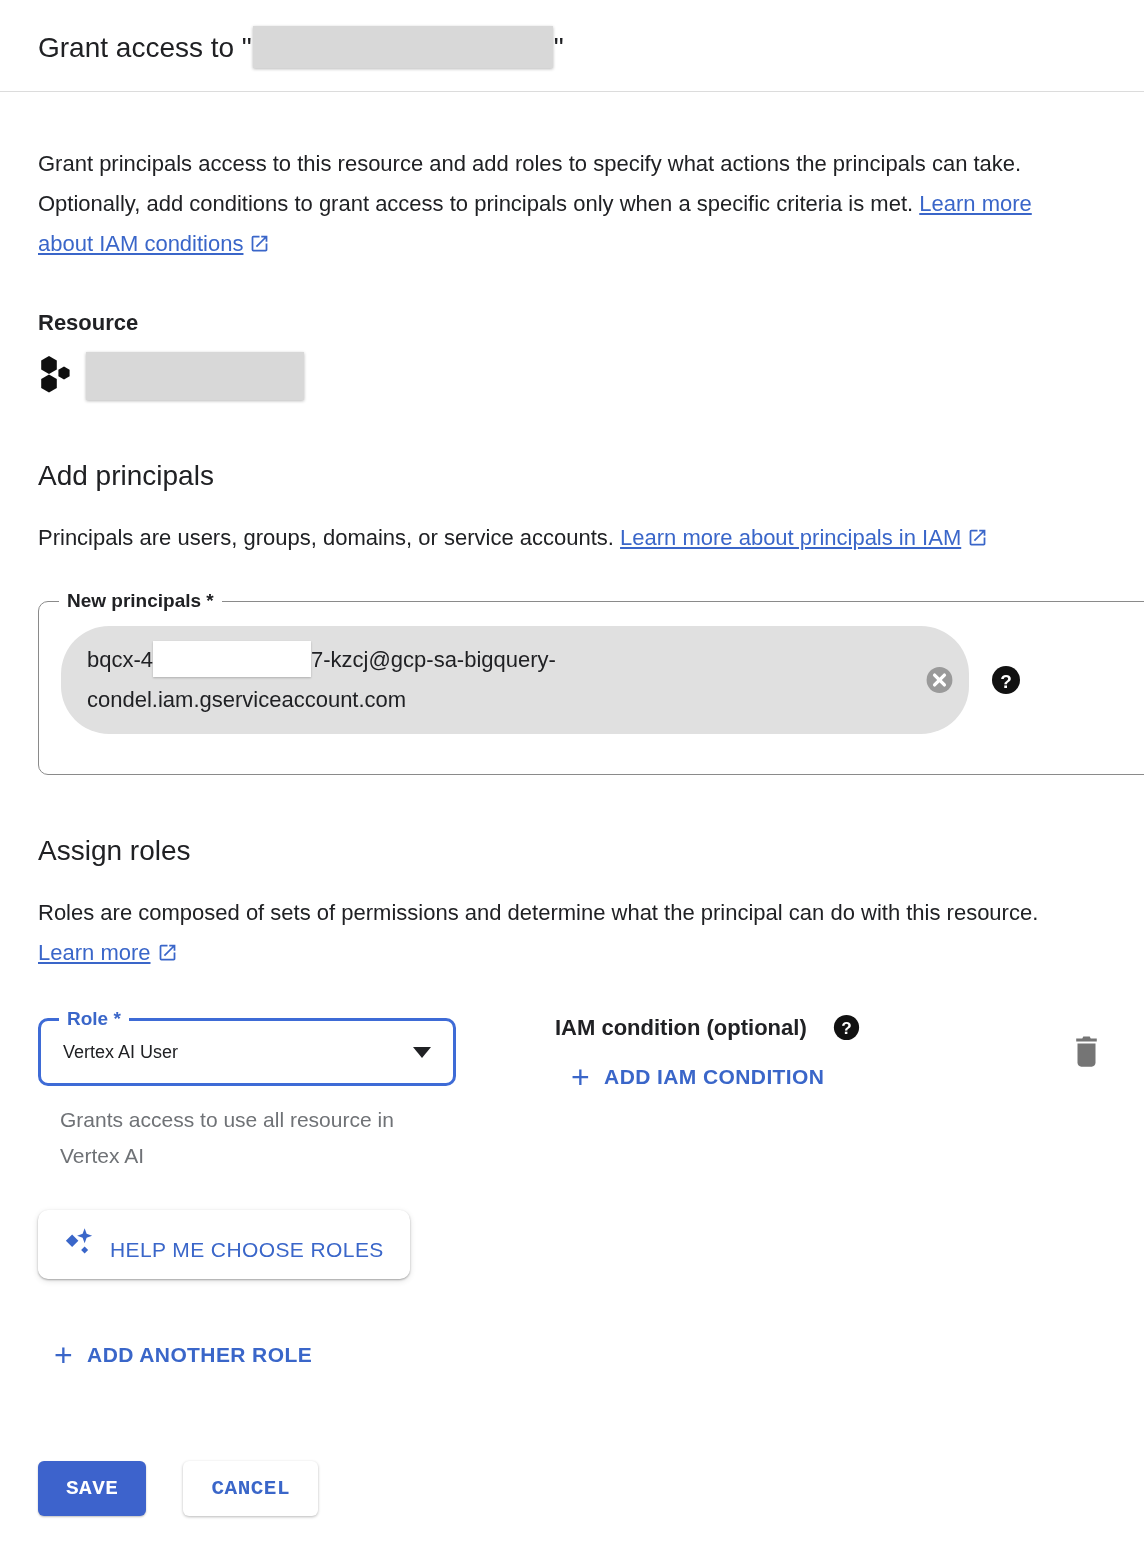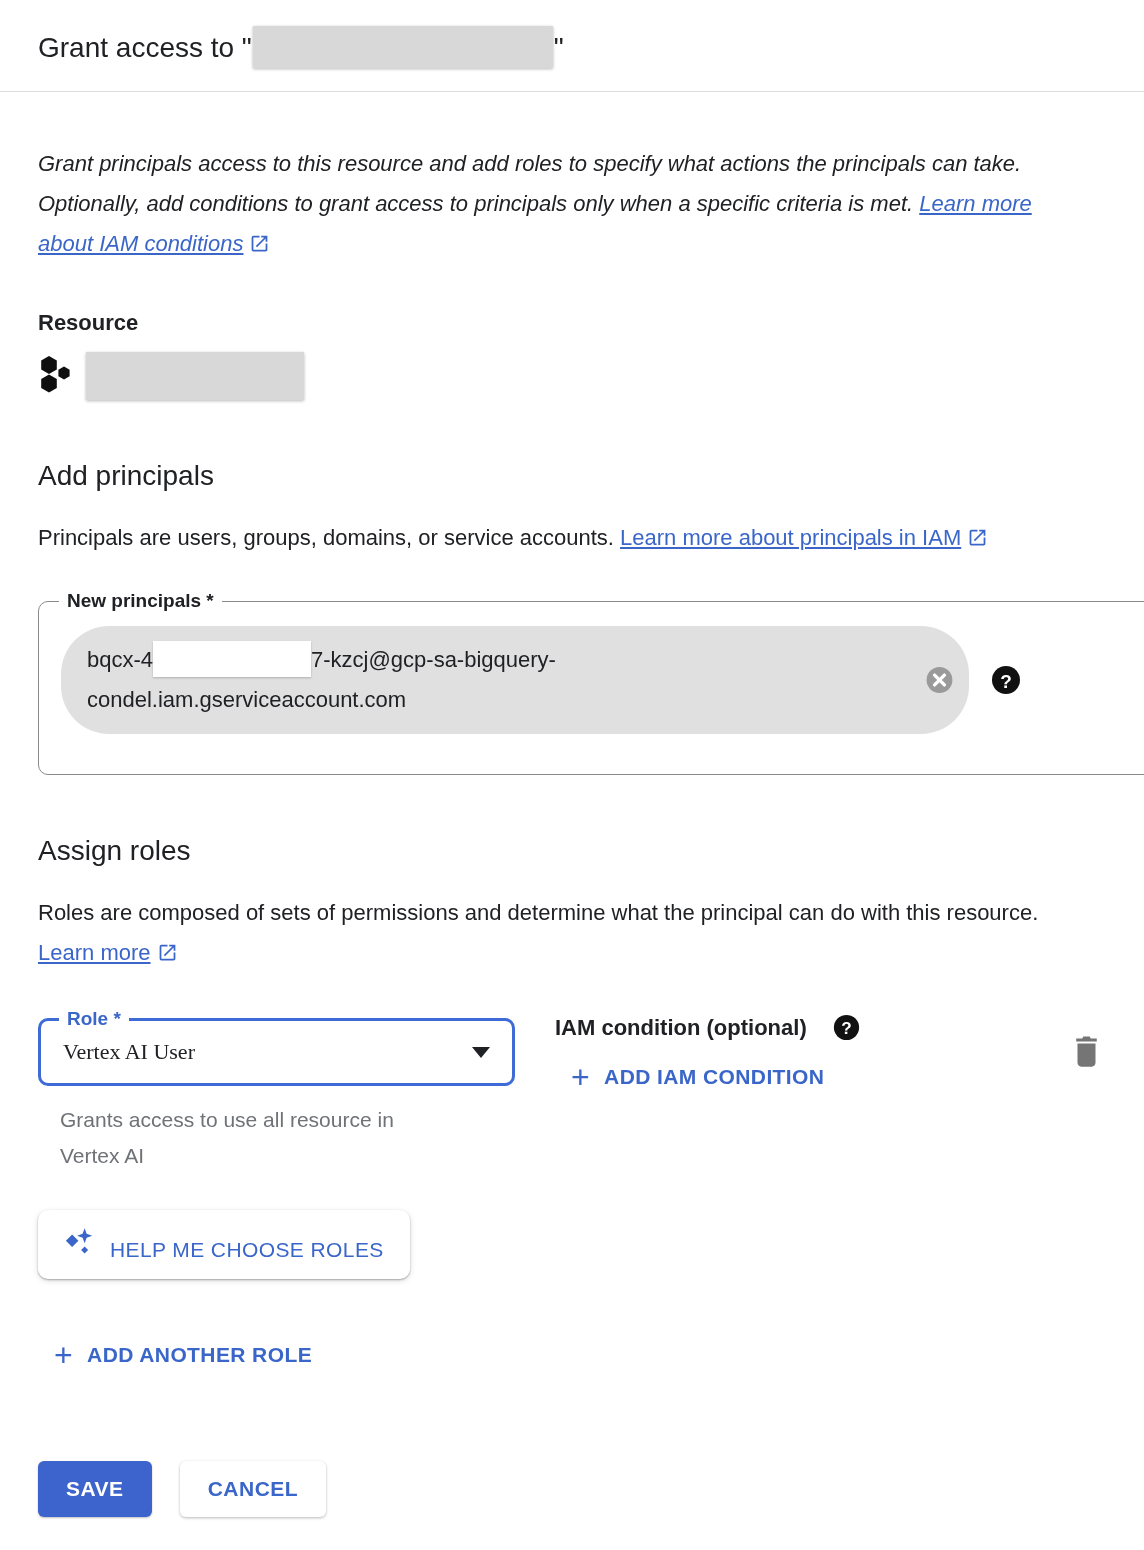--- a/index.html
+++ b/index.html
@@ -8,54 +8,54 @@
     width:1144px; height:1550px; background:#ffffff;
     font-family:"Liberation Sans", sans-serif; color:#202124;
     overflow:hidden;
   }
   .header { height:92px; padding:26px 38px 0; border-bottom:1px solid #dcdcdc; }
   .page-title { font-size:28px; font-weight:400; line-height:44px; white-space:nowrap; }
   .redact { display:inline-block; background:#d8d8d8; box-shadow:0 1px 3px rgba(0,0,0,.28); vertical-align:middle; }
   .redact-title { width:300px; height:42px; margin:0 1px; position:relative; top:-3px; }
   .content { padding:0 38px; }
   .body-text { font-size:22px; line-height:40px; max-width:1008px; margin:0; }
-  .intro { margin-top:52px;font-style:italic; }
+  .intro { margin-top:52px; }
   a.link, .link { color:#3a66c9; text-decoration:underline; cursor:pointer; }
   .ext-icon { display:inline-block; vertical-align:-3px; margin-left:6px; }
   .section-label { margin-top:41px; font-size:22px; font-weight:700; line-height:30px; }
   .resource-row { margin-top:14px; display:flex; align-items:center; gap:10px; }
   .redact-resource { width:218px; height:48px; }
   h2.section-heading { margin:0; margin-top:58px; font-size:28px; font-weight:500; line-height:36px; }
   .section-desc { margin-top:24px; }
 
   
   .principals-field { position:relative; margin-top:40px; width:1125px; border:1.5px solid #8a8a8a; border-radius:10px; padding:24px 20px 40px 22px; }
   .field-label { position:absolute; top:-14px; left:20px; background:#fff; padding:0 8px; font-size:19px; font-weight:700; color:#202124; line-height:26px; }
   .principal-row { display:flex; align-items:center; gap:22px; }
   .chip { flex:0 0 auto; width:908px; background:#e0e0e0; border-radius:48px; padding:14px 60px 14px 26px; font-size:22px; line-height:40px; position:relative; color:#202124; word-break:break-all; }
   .redact-chip { width:158px; height:36px; background:#ffffff; box-shadow:0 1px 2px rgba(0,0,0,.22); vertical-align:middle; position:relative; top:-2px; }
   .chip-close { position:absolute; right:14px; top:50%; transform:translateY(-50%); width:31px; height:31px; border:none; background:transparent; padding:0; cursor:pointer; }
   .help-circle { width:30px; height:30px; flex:0 0 auto; cursor:pointer; }
 
   
   .role-row { margin-top:42px; display:grid; grid-template-columns:477px auto 40px; column-gap:40px; align-items:start; }
-  .role-field { position:relative; width:477px; height:68px; border:3.5px solid #3e6bd6; border-radius:10px; display:flex; align-items:center; justify-content:space-between; padding:0 22px; cursor:pointer; }
+  .role-field { position:relative; width:418px; height:68px; border:3.5px solid #3e6bd6; border-radius:10px; display:flex; align-items:center; justify-content:space-between; padding:0 22px; cursor:pointer; }
   .role-label { position:absolute; top:-15px; left:18px; background:#fff; padding:0 8px; font-size:19px; font-weight:700; color:#3a66c9; line-height:26px; }
-  .role-value { font-size:22px;font-family:Liberation Serif, serif; }
+  .role-value { font-size:18px; }
   .caret { width:0; height:0; border-left:9px solid transparent; border-right:9px solid transparent; border-top:11px solid #202124; }
   .role-helper { margin:16px 0 0 22px; font-size:21px; line-height:36px; color:#6f7276; max-width:390px; }
   .cond-label-row { display:flex; align-items:center; gap:26px; margin-top:-4px; font-size:22px; font-weight:600; }
   .add-link-row { display:flex; align-items:center; gap:14px; margin-top:22px; margin-left:16px; color:#3a66c9; font-size:21px; font-weight:600; letter-spacing:.4px; cursor:pointer; }
   .plus-glyph { font-size:32px; font-weight:400; line-height:28px; }
   .trash-btn { background:none; border:none; padding:0; margin-top:14px; cursor:pointer; }
 
   .help-roles-btn { margin-top:36px; display:inline-flex; align-items:flex-end; gap:16px; background:#fff; border:none; border-radius:10px; padding:17px 26px; box-shadow:0 1px 2px rgba(0,0,0,.3), 0 2px 6px rgba(0,0,0,.12); color:#3a66c9; font-family:inherit; font-size:21px; font-weight:400; letter-spacing:.4px; cursor:pointer; }
   .add-role-row { margin-top:62px; margin-left:16px; }
 
-  .footer { margin-top:92px; display:flex; gap:28px; }
+  .footer { margin-top:92px; display:flex; gap:37px;font-family:Liberation Mono, monospace; }
   .btn { border:none; border-radius:6px; padding:16px 28px; font-family:inherit; font-size:21px; font-weight:600; letter-spacing:.5px; cursor:pointer; }
   .btn-save { background:#3d63cc; color:#ffffff; box-shadow:0 1px 2px rgba(0,0,0,.25); }
   .btn-cancel { background:#ffffff; color:#3a66c9; box-shadow:0 1px 3px rgba(0,0,0,.28); }
 
   svg text { font-family:"Liberation Sans", sans-serif; }
 </style>
 </head>
 <body>
 
 <div class="header">

